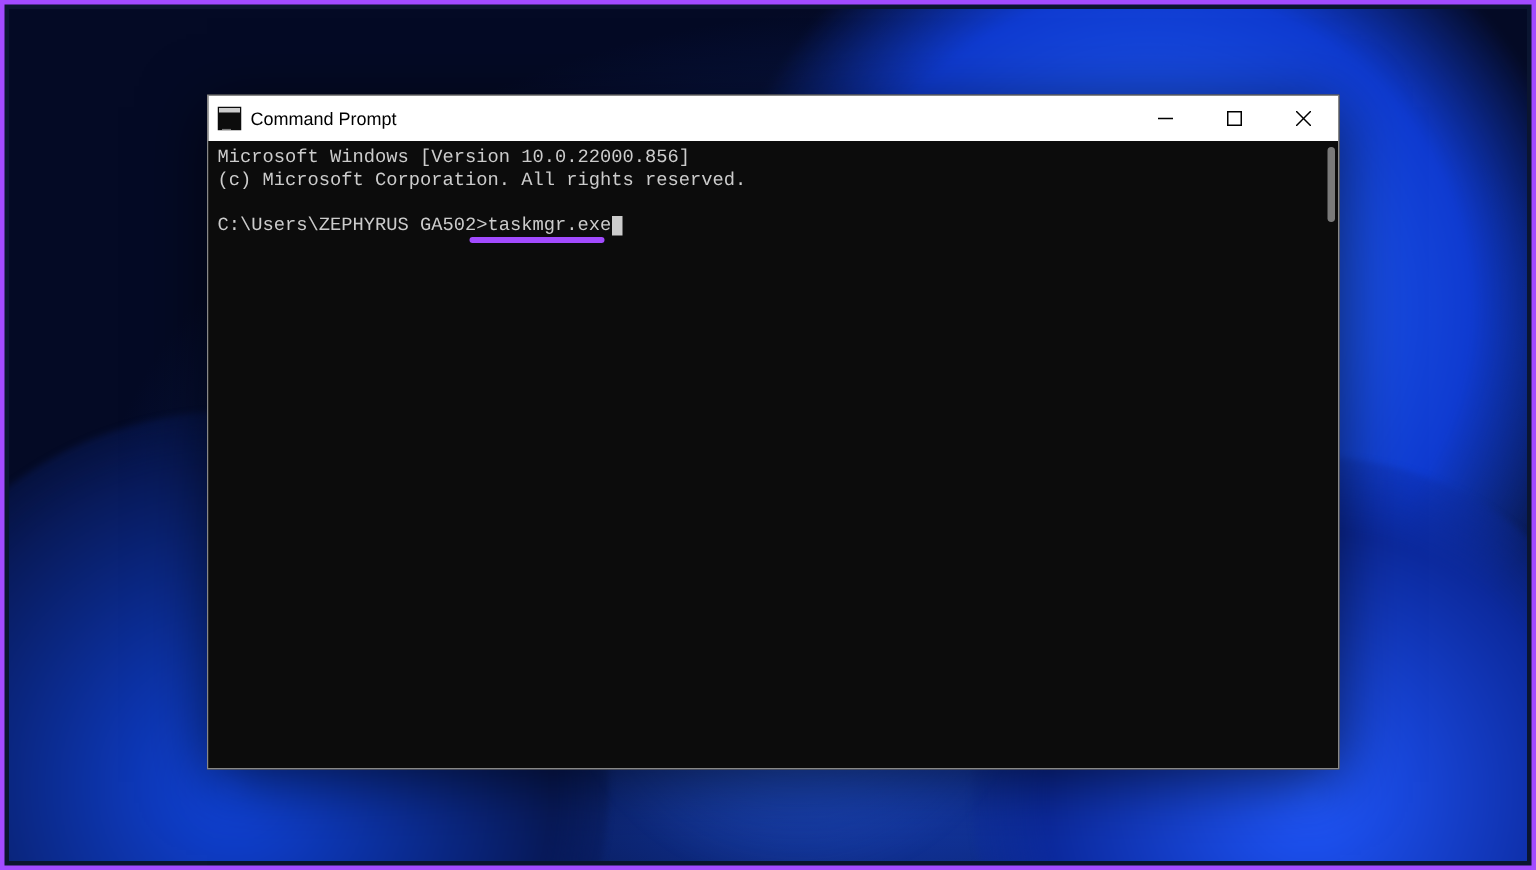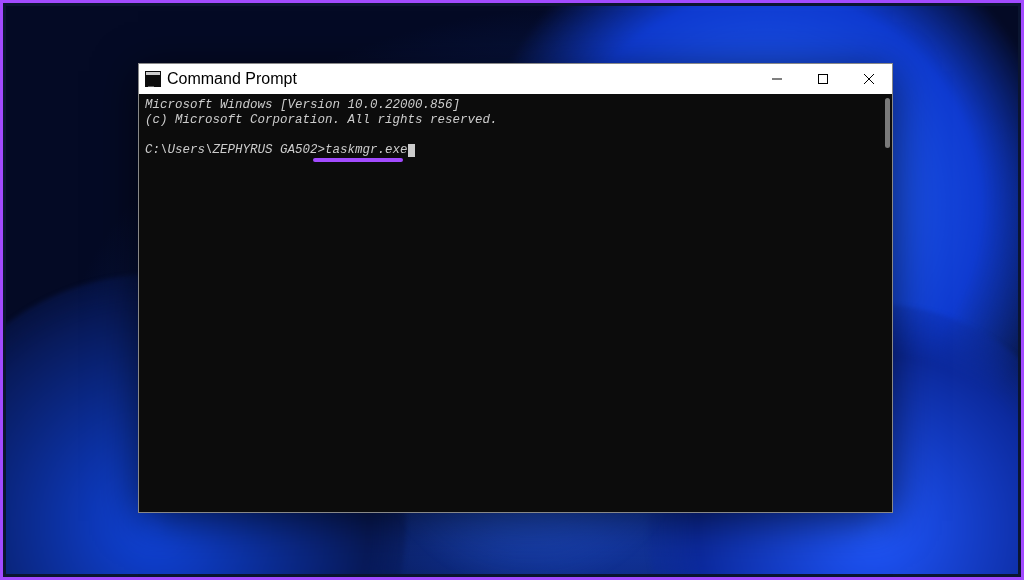--- a/index.html
+++ b/index.html
@@ -50,21 +50,21 @@
     }
     .title-icon {
       width: 16px;
       height: 16px;
       margin-right: 6px;
       display: flex;
       align-items: center;
       justify-content: center;
     }
     .title-text {
-      font-size: 16px;
+      font-size: 12px;
       color: #000;
       flex: 1;
     }
     .win-controls {
       display: flex;
       height: 100%;
     }
     .win-btn {
       width: 46px;
       height: 100%;
@@ -74,21 +74,20 @@
       cursor: pointer;
     }
     .win-btn svg { width: 10px; height: 10px; }
 
     .terminal-body {
       flex: 1;
       background: #0c0c0c;
       position: relative;
       overflow: hidden;
       padding: 4px 6px;
-      font-style: italic;
     }
     .terminal-content {
       font-family: Consolas, "Courier New", monospace;
       font-size: 12.5px;
       line-height: 15px;
       color: #cccccc;
       white-space: pre;
     }
     .terminal-scrollbar {
       position: absolute;

